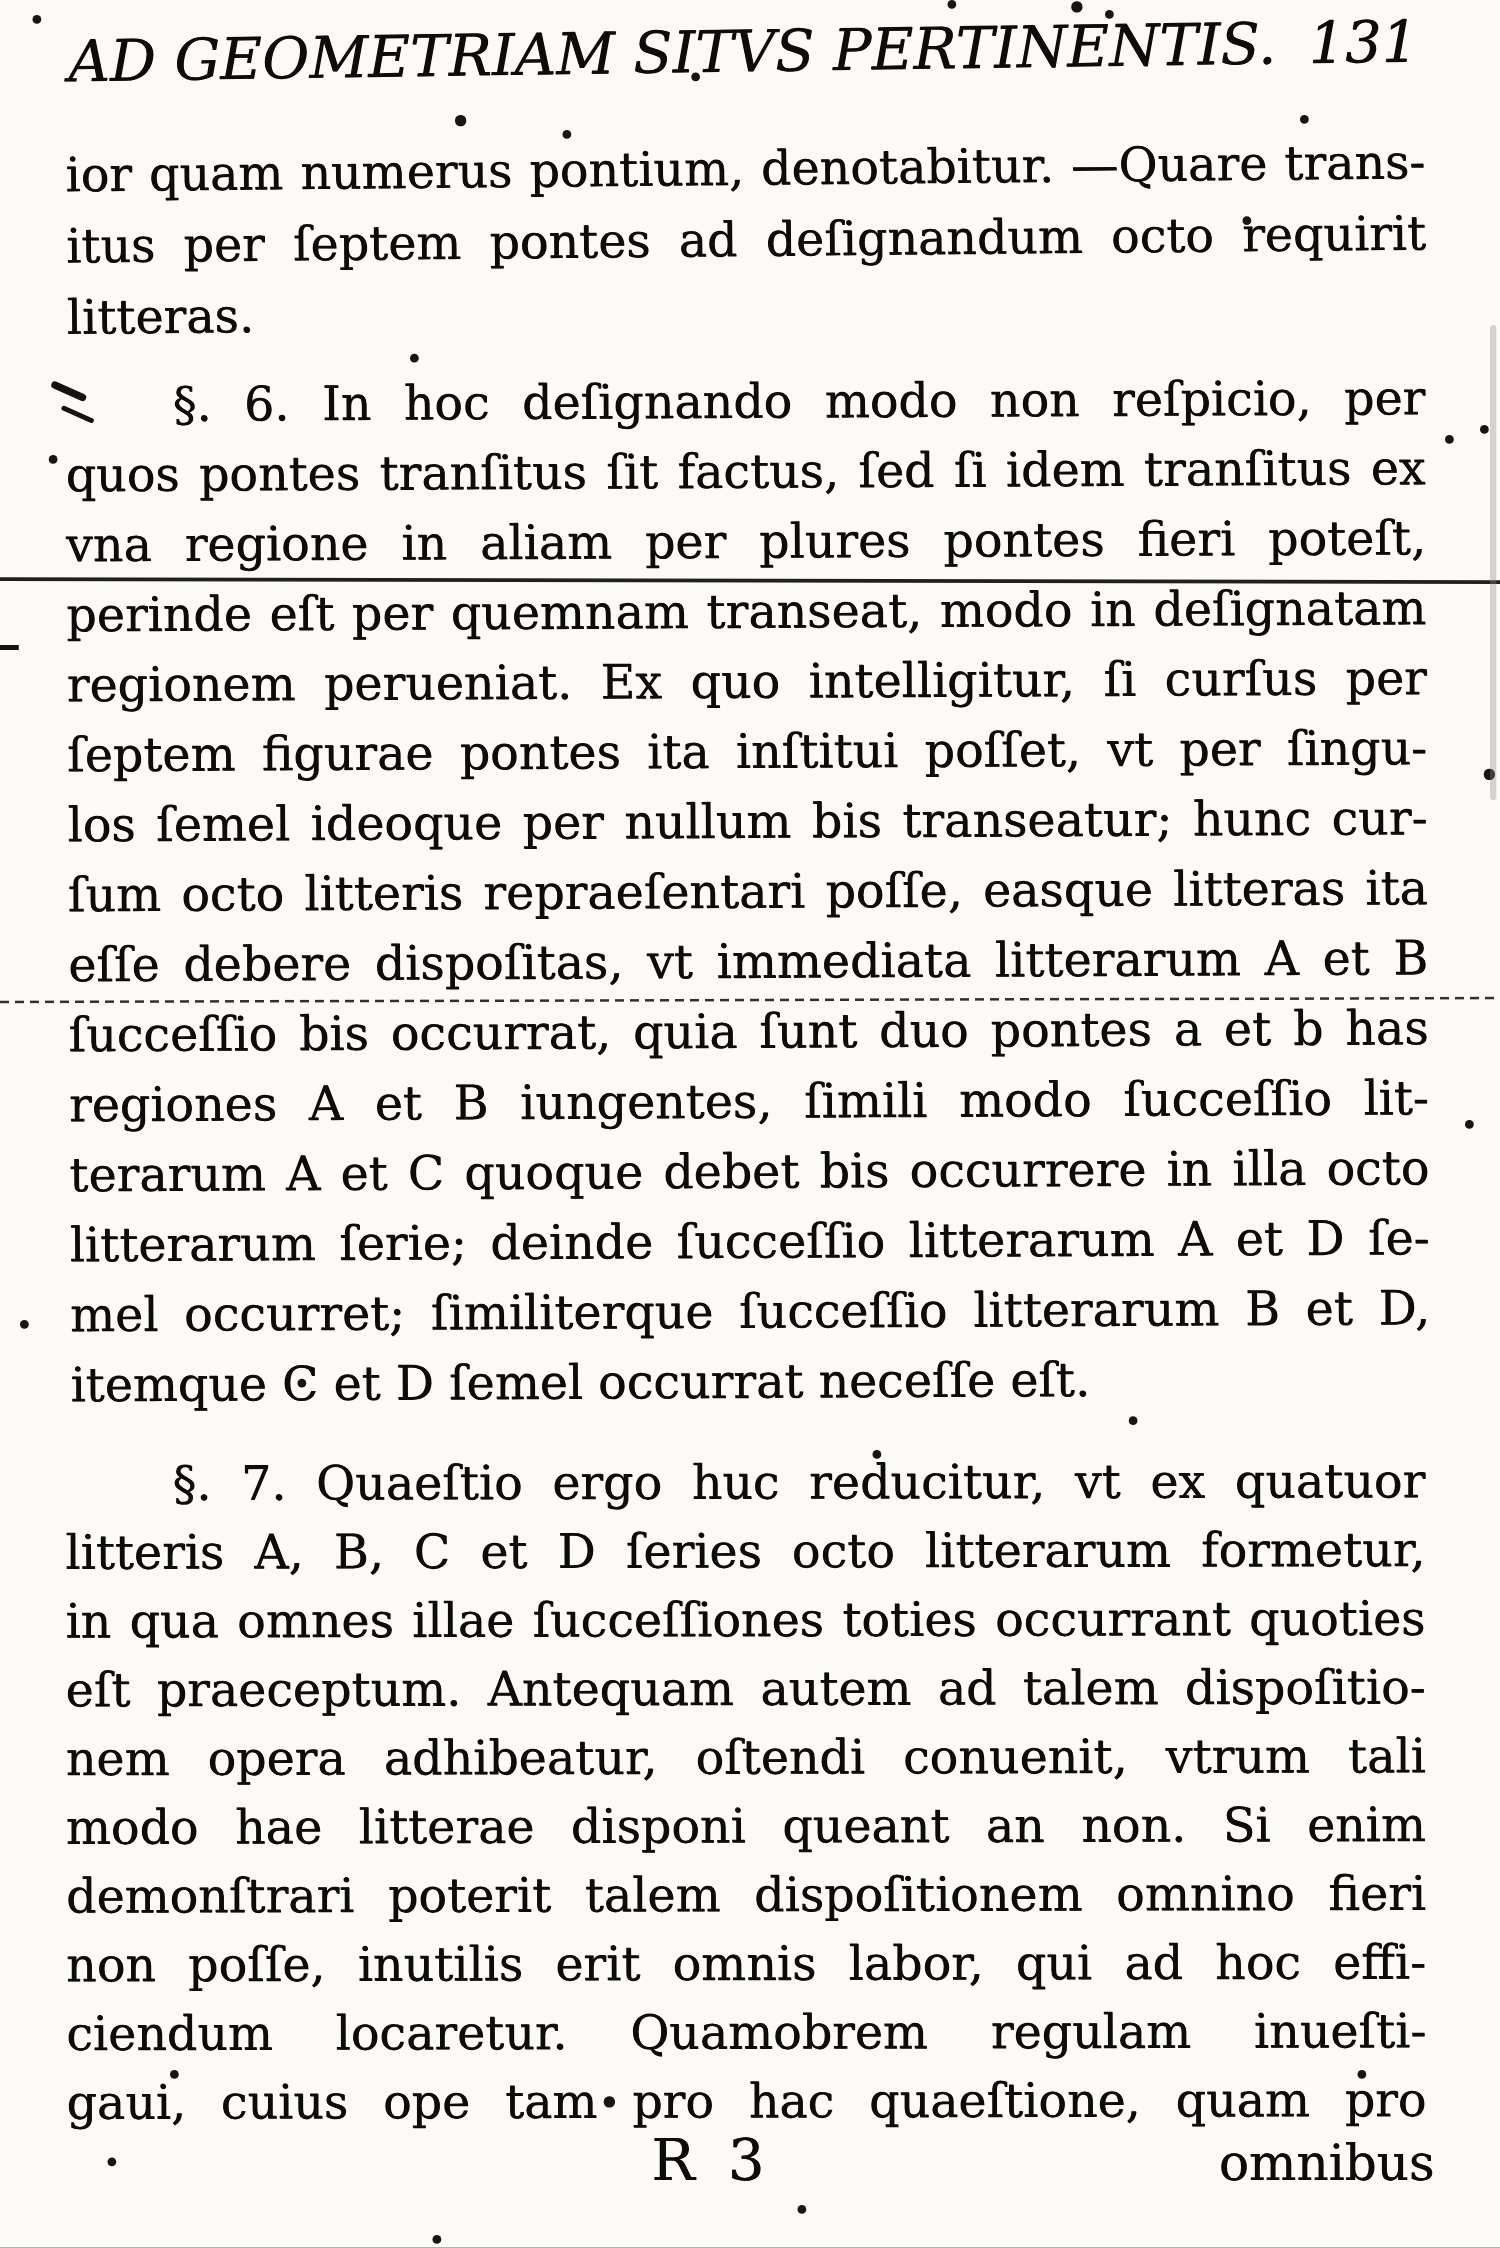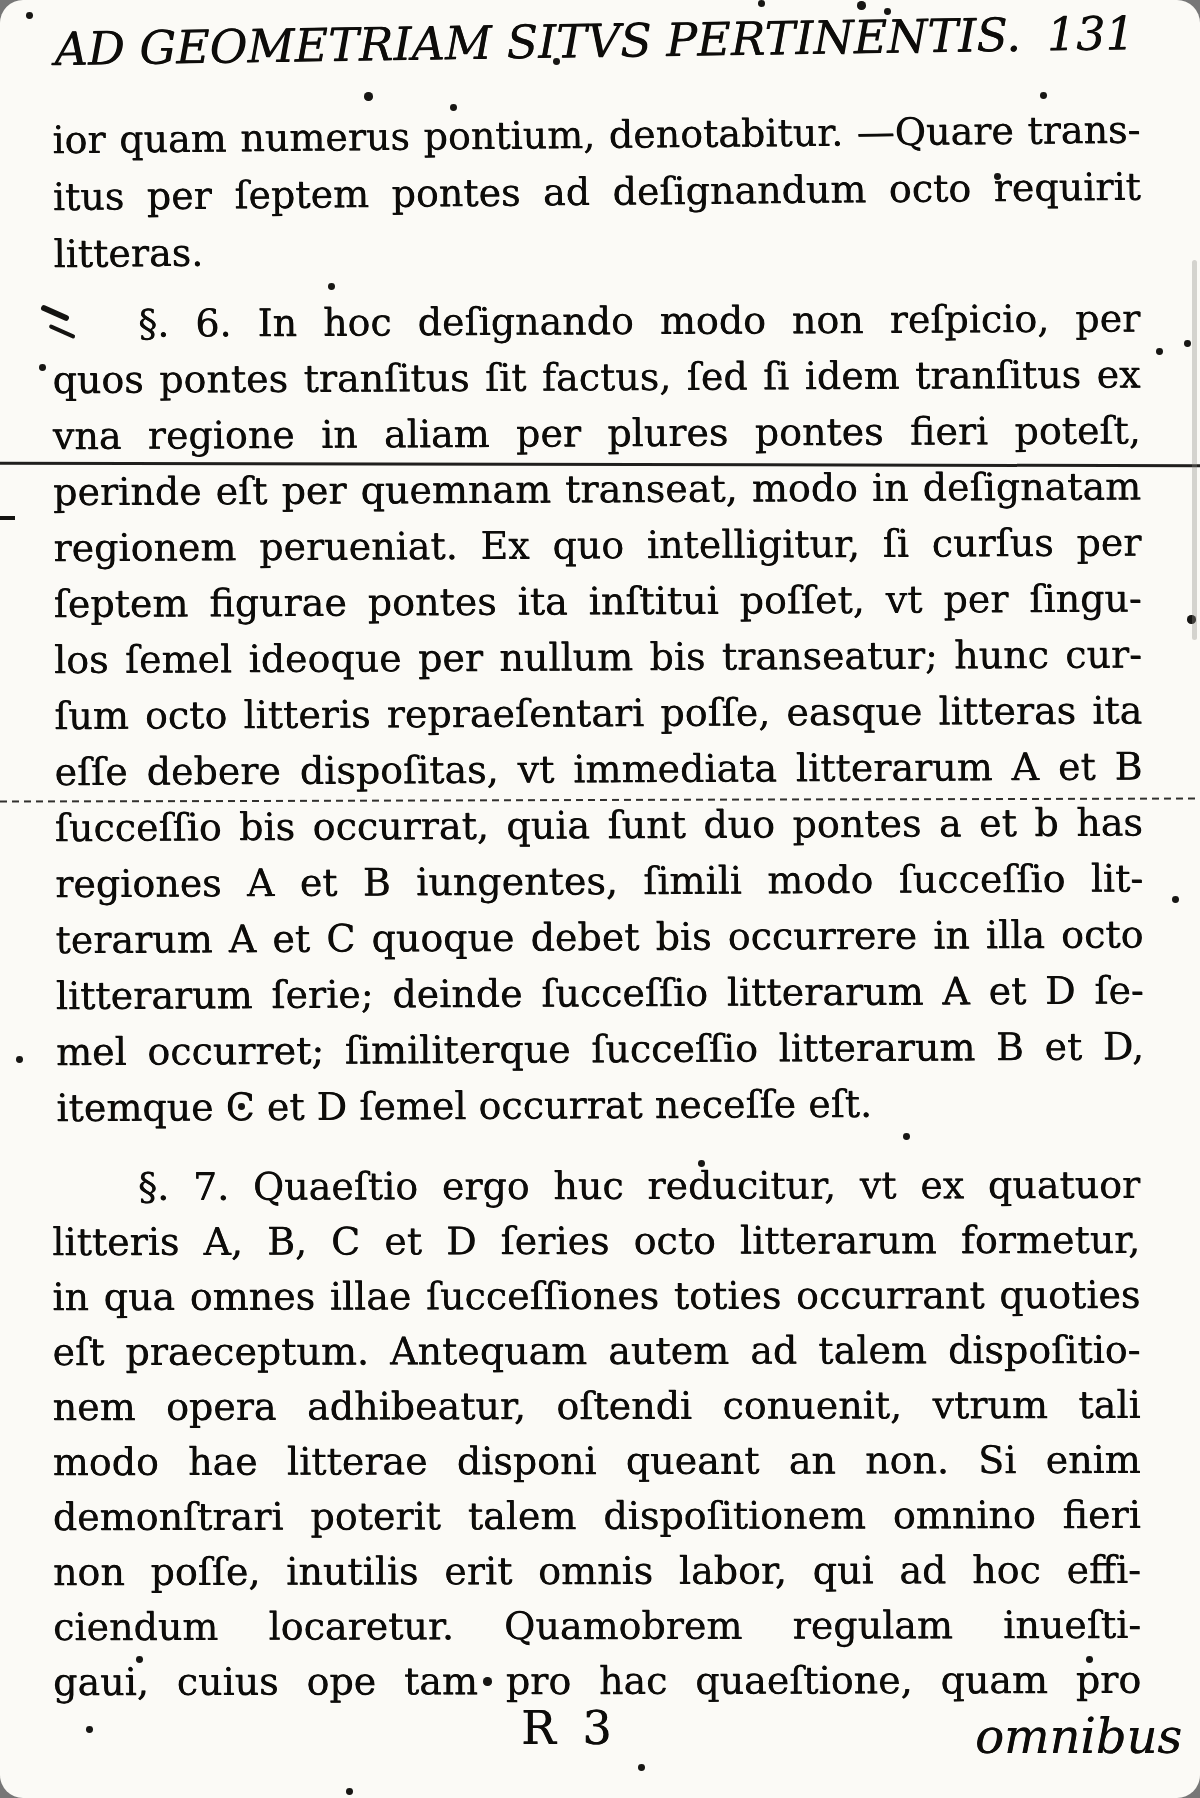--- a/index.html
+++ b/index.html
@@ -4,21 +4,20 @@
 <style>
   html,body{margin:0;padding:0;background:#777;}
   .page{
     position:relative;
     width:1200px;height:1798px;
     background:var(--paper,#fbfaf6);
     color:var(--ink,#0d0c0a);
     font-family:"DejaVu Serif","Liberation Serif",serif;
     overflow:hidden;
     text-shadow:0.4px 0.3px 0 currentColor;
-    border-radius:23px;
   }
   .running-header{
     position:absolute;left:55px;top:22px;width:1110px;
     font-style:italic;font-size:46px;white-space:nowrap;
     transform:rotate(-0.85deg);transform-origin:left bottom;
     display:flex;align-items:baseline;gap:26px;
   }
   .para{position:absolute;left:52px;width:1088px;}
   .para-1{top:112px;transform:rotate(-0.55deg);transform-origin:left top;}
   .para-2{top:296px;transform:rotate(-0.30deg);transform-origin:left top;}
@@ -26,21 +25,21 @@
   .para-1 .line{line-height:57px;}
   .para-2 .line{line-height:56px;}
   .para-3 .line{line-height:55px;}
   .line{
     font-size:38px;white-space:nowrap;
     text-align:justify;text-align-last:justify;
   }
   .line.last{text-align:left;text-align-last:left;}
   .line.indent{padding-left:86px;}
   .sig{position:absolute;left:521px;top:1701px;font-size:46px;letter-spacing:6px;}
-  .catchword{position:absolute;left:975px;top:1708px;font-size:48px;font-style:italic;}
+  .catchword{position:absolute;left:975px;top:1708px;font-size:40px;}
   .rule-solid{
     position:absolute;left:0;top:463px;width:1200px;height:3px;
     background:var(--ink,#0d0c0a);transform:rotate(0.12deg);opacity:.92;
   }
   .rule-dotted{
     position:absolute;left:0;top:799px;width:1200px;height:2px;
     background:repeating-linear-gradient(90deg,var(--ink,#0d0c0a) 0 7px,transparent 7px 12px);
     transform:rotate(-0.15deg);opacity:.85;
   }
   .speckles{

